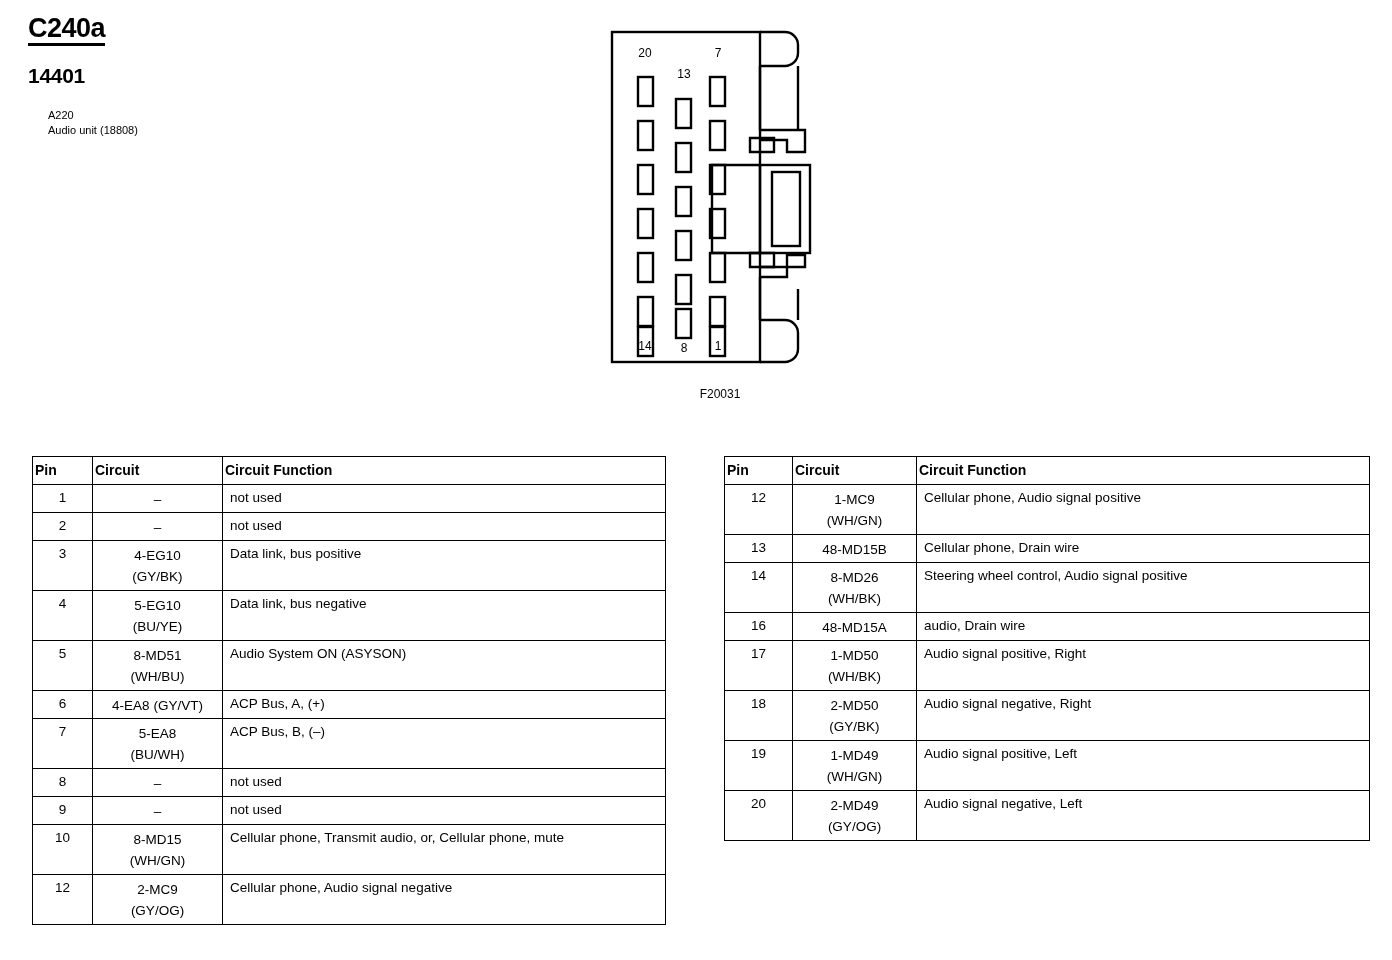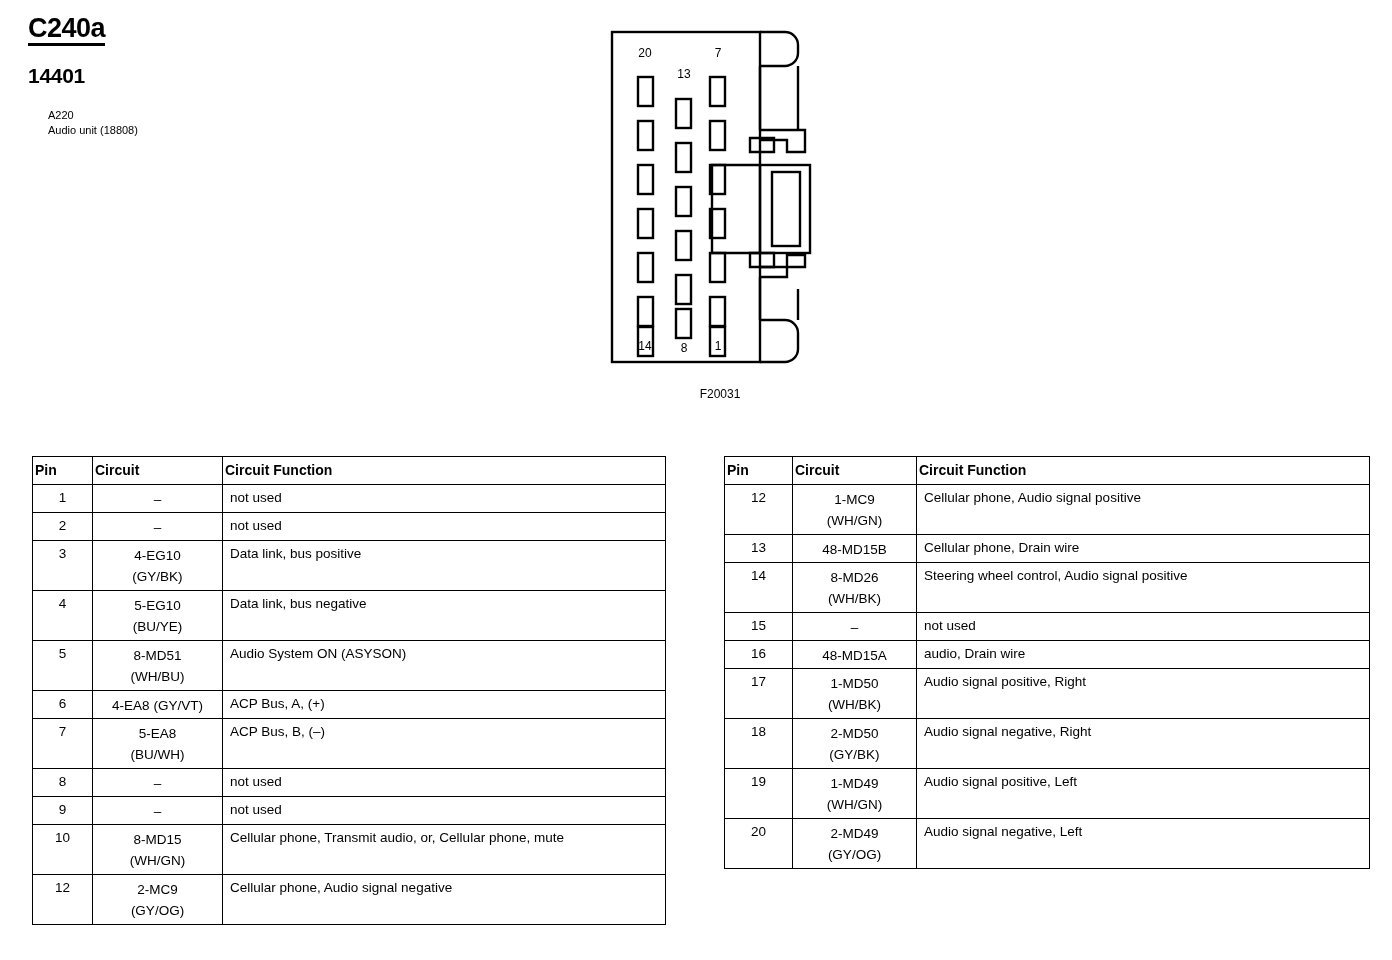--- a/index.html
+++ b/index.html
@@ -295,25 +295,20 @@
         <td class="cell-pin">13</td>
         <td class="cell-circuit"><span>48-MD15B</span></td>
         <td class="cell-function">Cellular phone, Drain wire</td>
       </tr>
       <tr class="row-tall">
         <td class="cell-pin">14</td>
         <td class="cell-circuit"><span>8-MD26</span><span class="circuit-color">(WH/BK)</span></td>
         <td class="cell-function">Steering wheel control, Audio signal positive</td>
       </tr>
       <tr class="row-short">
-        <td class="cell-pin">15</td>
-        <td class="cell-circuit"><span>–</span></td>
-        <td class="cell-function">not used</td>
-      </tr>
-      <tr class="row-short">
         <td class="cell-pin">16</td>
         <td class="cell-circuit"><span>48-MD15A</span></td>
         <td class="cell-function">audio, Drain wire</td>
       </tr>
       <tr class="row-tall">
         <td class="cell-pin">17</td>
         <td class="cell-circuit"><span>1-MD50</span><span class="circuit-color">(WH/BK)</span></td>
         <td class="cell-function">Audio signal positive, Right</td>
       </tr>
       <tr class="row-tall">

